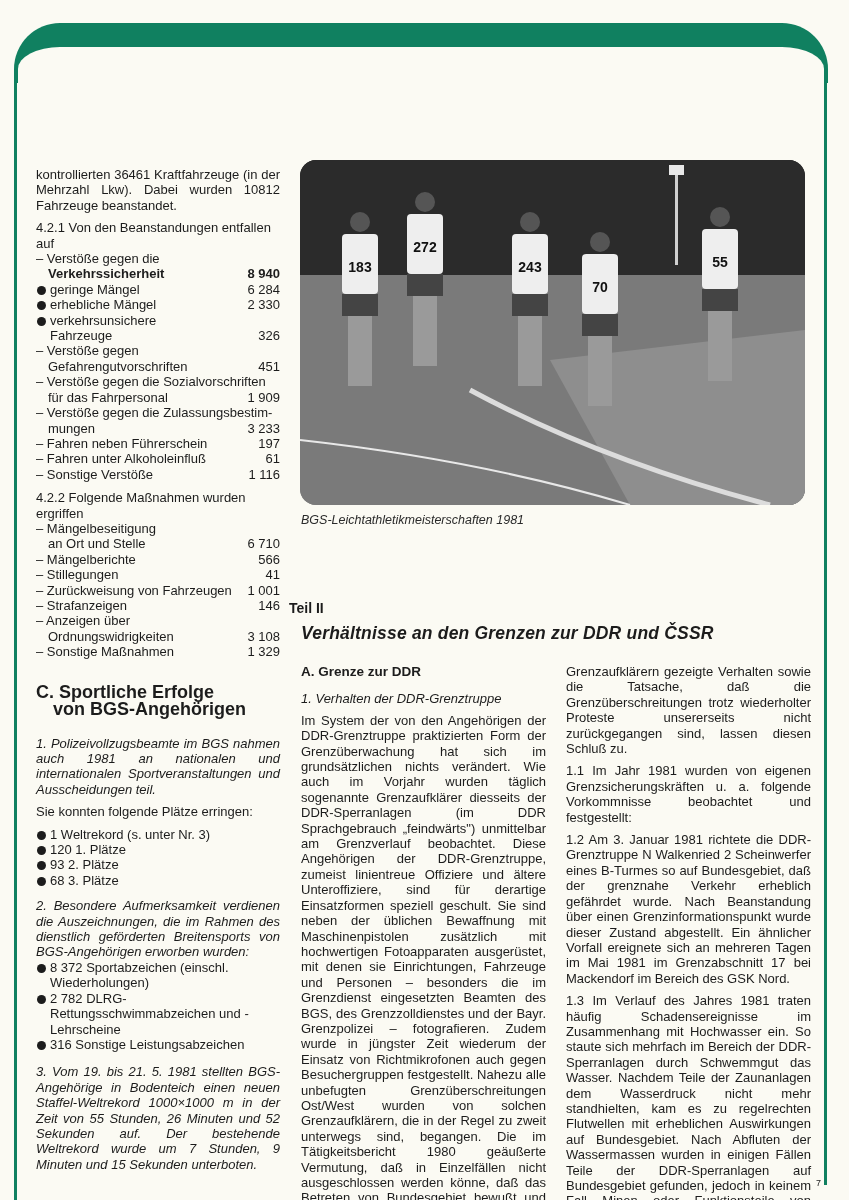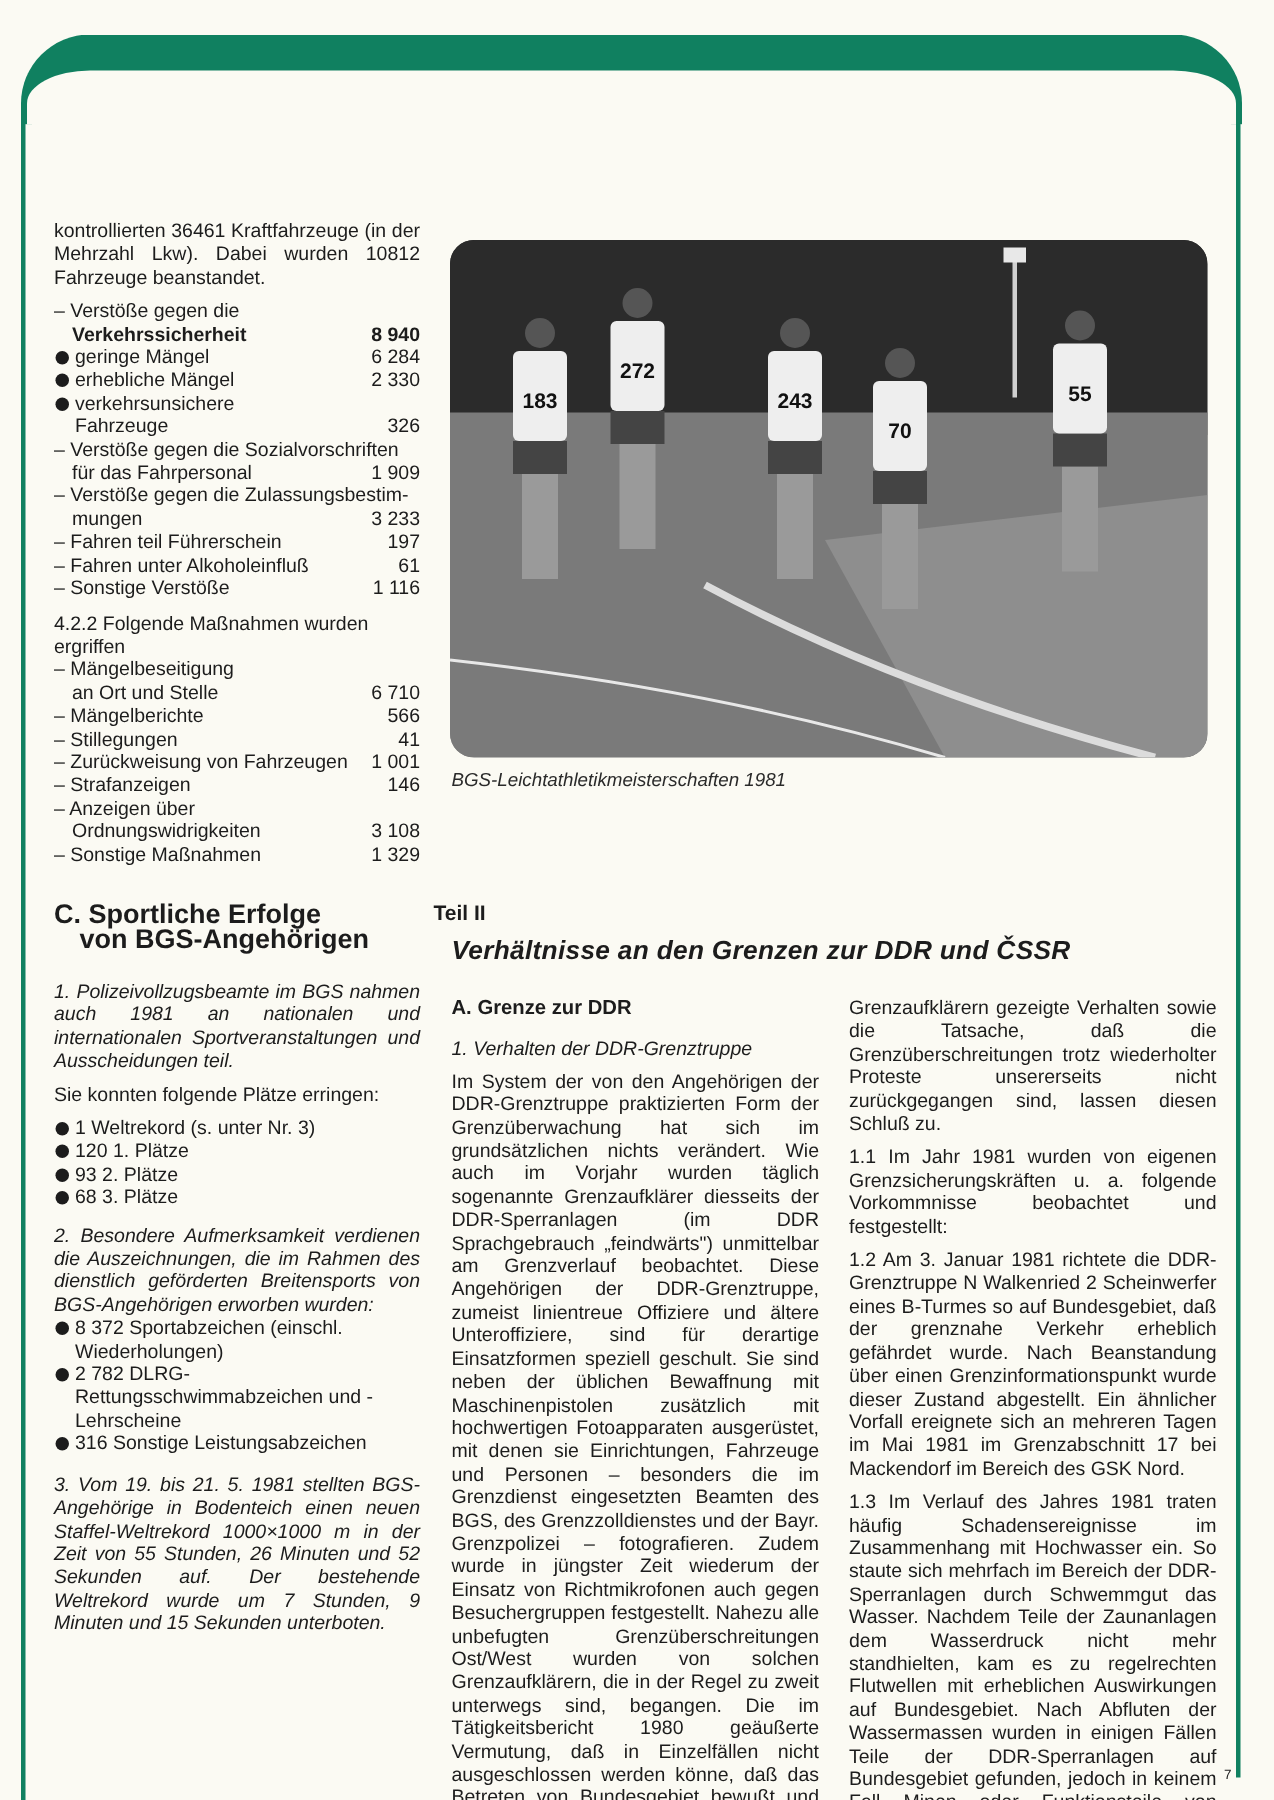--- a/index.html
+++ b/index.html
@@ -14,21 +14,21 @@
     border-top:24px solid #108060;
     border-left:4px solid #108060;
     border-right:4px solid #108060;
     border-radius:46px 46px 0 0;
     box-sizing:border-box;
   }
   .frame-left { position:absolute; left:14px; top:70px; width:3px; height:1130px; background:#108060; }
   .frame-right { position:absolute; left:824px; top:70px; width:3px; height:1115px; background:#108060; }
 
   .col { position:absolute; font-size:13px; line-height:15.4px; }
-  .col-left { left:36px; top:146px; width:244px; }
+  .col-left { left:36px; top:167px; width:244px; }
   .col-mid { left:301px; top:664px; width:245px; }
   .col-right { left:566px; top:664px; width:245px; }
 
   p { margin:0 0 7px 0; text-align:justify; }
   .it { font-style:italic; }
   .row { display:flex; justify-content:space-between; }
   .row .lbl { flex:1; }
   .row .val { text-align:center; }
   .bul { padding-left:14px; position:relative; }
   .bul::before { content:""; position:absolute; left:1px; top:4px; width:9px; height:9px; border-radius:50%; background:#1c1c1c; }
@@ -50,20 +50,21 @@
 <body>
 
 <div class="frame-top"></div>
 <div class="frame-left"></div>
 <div class="frame-right"></div>
 
 <div class="col col-left">
   <p>kontrollierten 36461 Kraftfahrzeuge (in der Mehrzahl Lkw). Dabei wurden 10812 Fahrzeuge beanstandet.</p>
 
   <div style="margin-bottom:8px;">
+    <div>4.2.1 Von den Beanstandungen entfallen auf</div>
     <div id="list421">
         <div>
           <div>– Verstöße gegen die</div>
           <div class="row" style="padding-left: 12px; font-weight: bold;">
             <span class="lbl">Verkehrssicherheit</span>
             <span class="val">8 940</span>
           </div>
         </div>
         <div class="bul">
           <div class="sub-row">
@@ -78,36 +79,43 @@
           </div>
         </div>
         <div class="bul">
           <div>verkehrsunsichere</div>
           <div class="sub-row">
             <span class="lbl">Fahrzeuge</span>
             <span class="val">326</span>
           </div>
         </div>
         <div>
+          <div>– Verstöße gegen</div>
+          <div class="row" style="padding-left: 12px;">
+            <span class="lbl">Gefahrengutvorschriften</span>
+            <span class="val">451</span>
+          </div>
+        </div>
+        <div>
           <div>– Verstöße gegen die Sozialvorschriften</div>
           <div class="row" style="padding-left: 12px;">
             <span class="lbl">für das Fahrpersonal</span>
             <span class="val">1 909</span>
           </div>
         </div>
         <div>
           <div>– Verstöße gegen die Zulassungsbestim-</div>
           <div class="row" style="padding-left: 12px;">
             <span class="lbl">mungen</span>
             <span class="val">3 233</span>
           </div>
         </div>
         <div>
           <div class="row">
-            <span class="lbl">– Fahren teil Führerschein</span>
+            <span class="lbl">– Fahren neben Führerschein</span>
             <span class="val">197</span>
           </div>
         </div>
         <div>
           <div class="row">
             <span class="lbl">– Fahren unter Alkoholeinfluß</span>
             <span class="val">61</span>
           </div>
         </div>
         <div>

